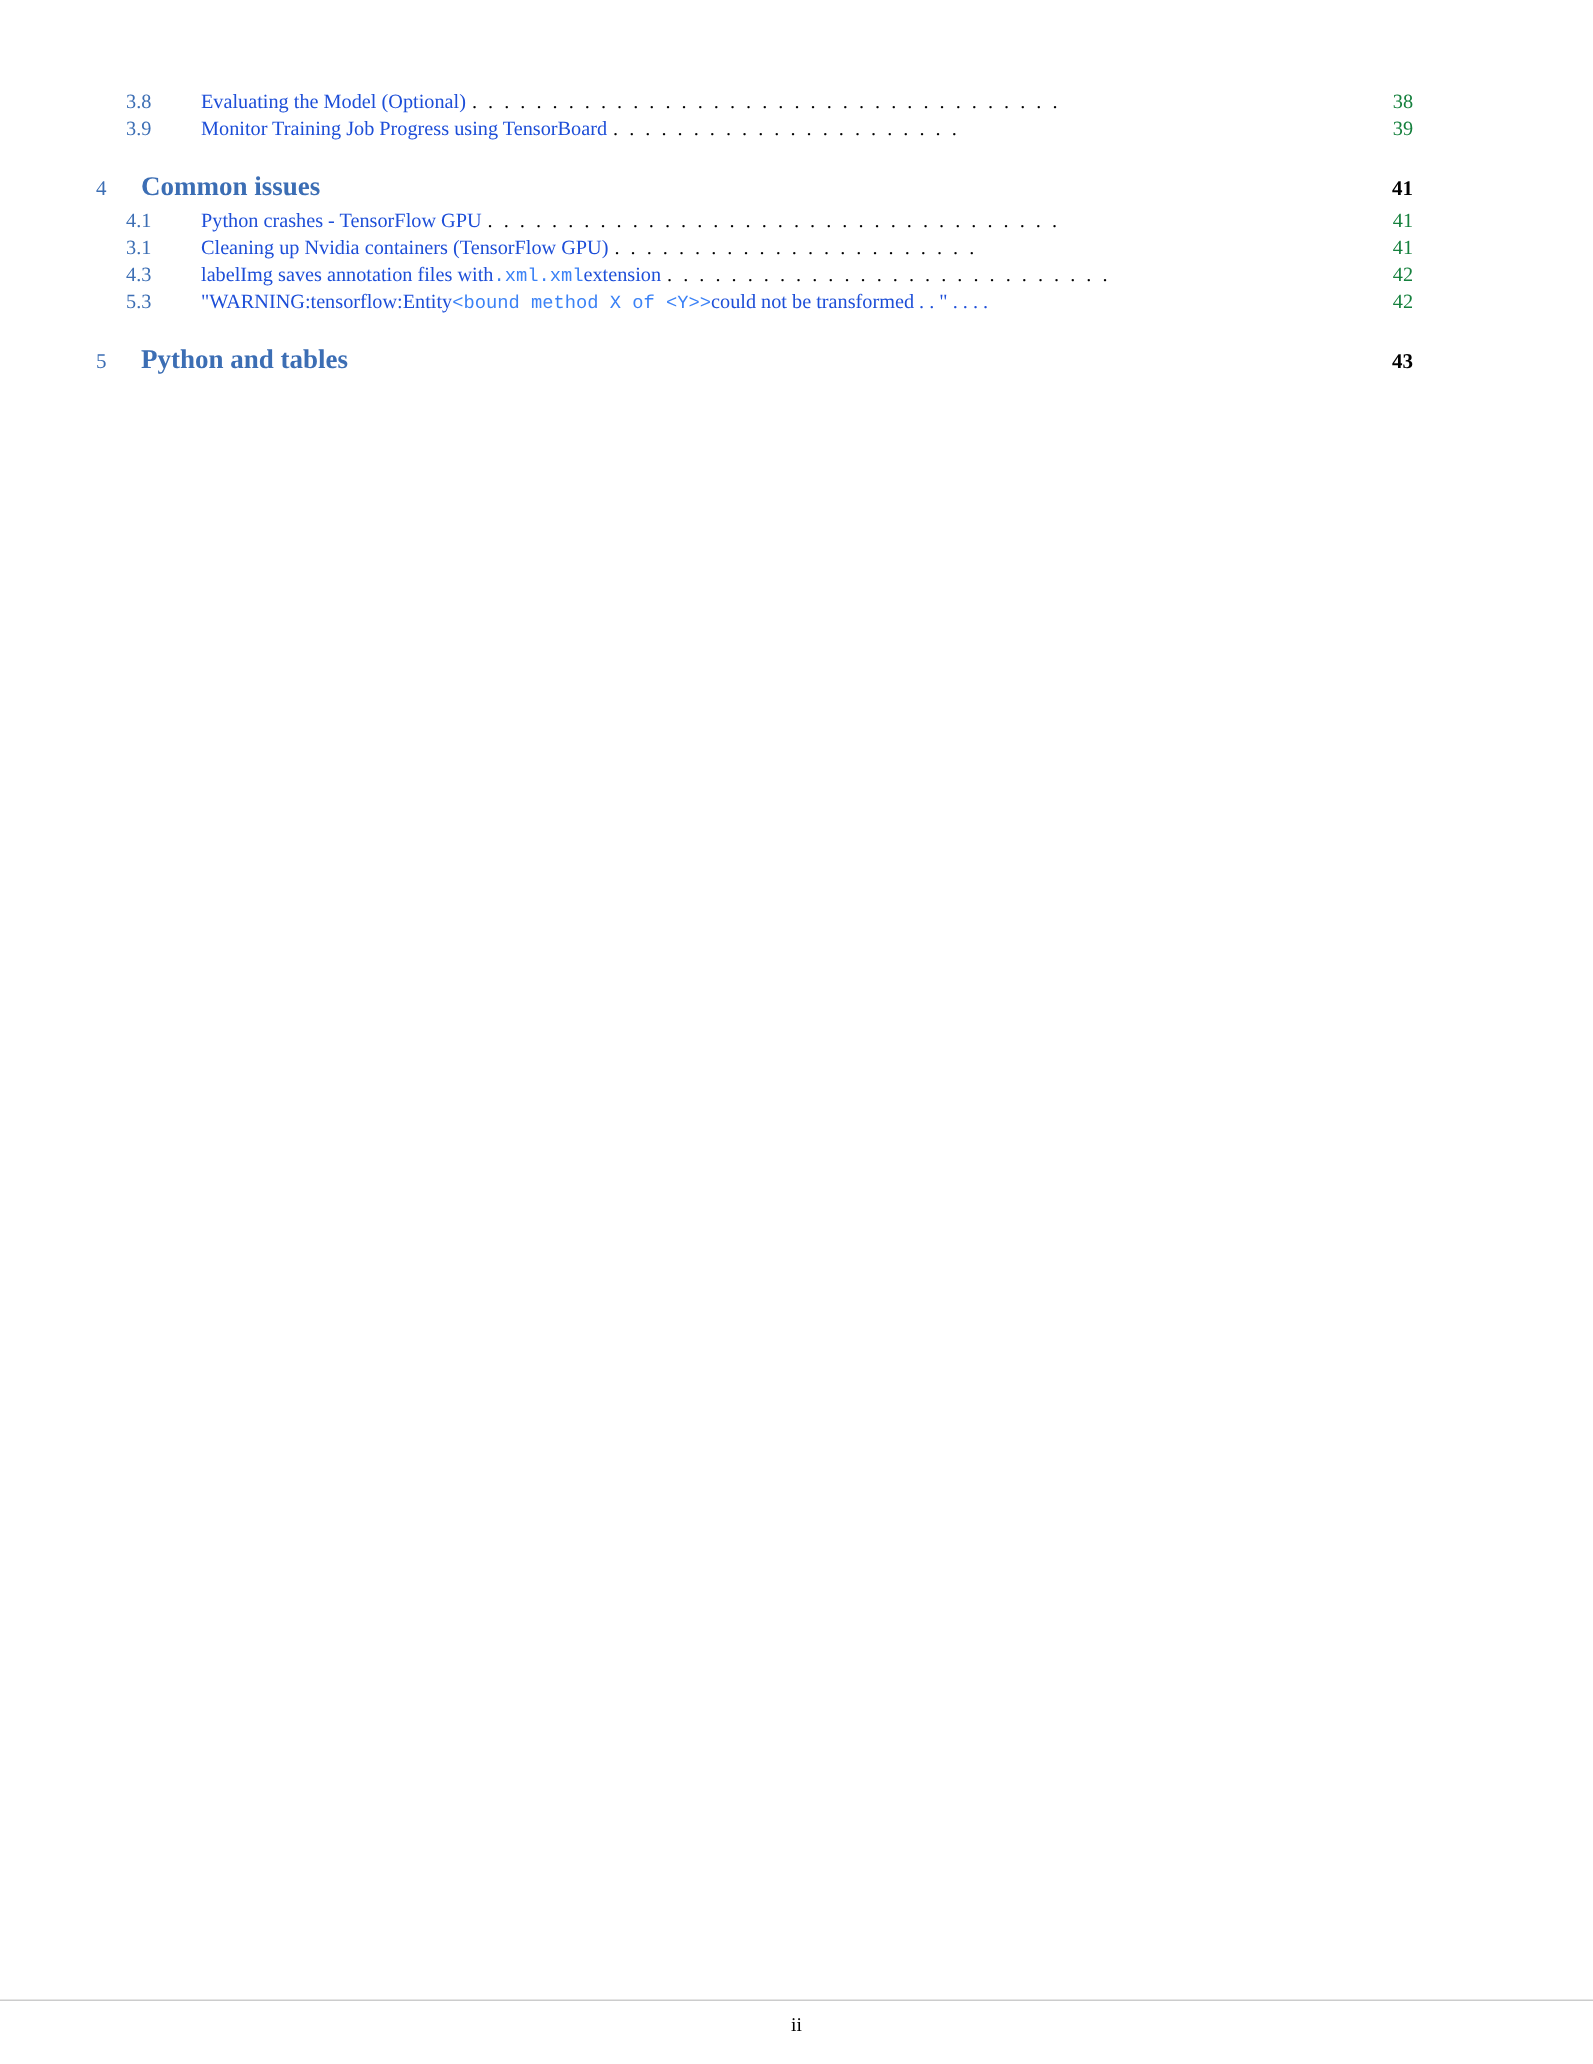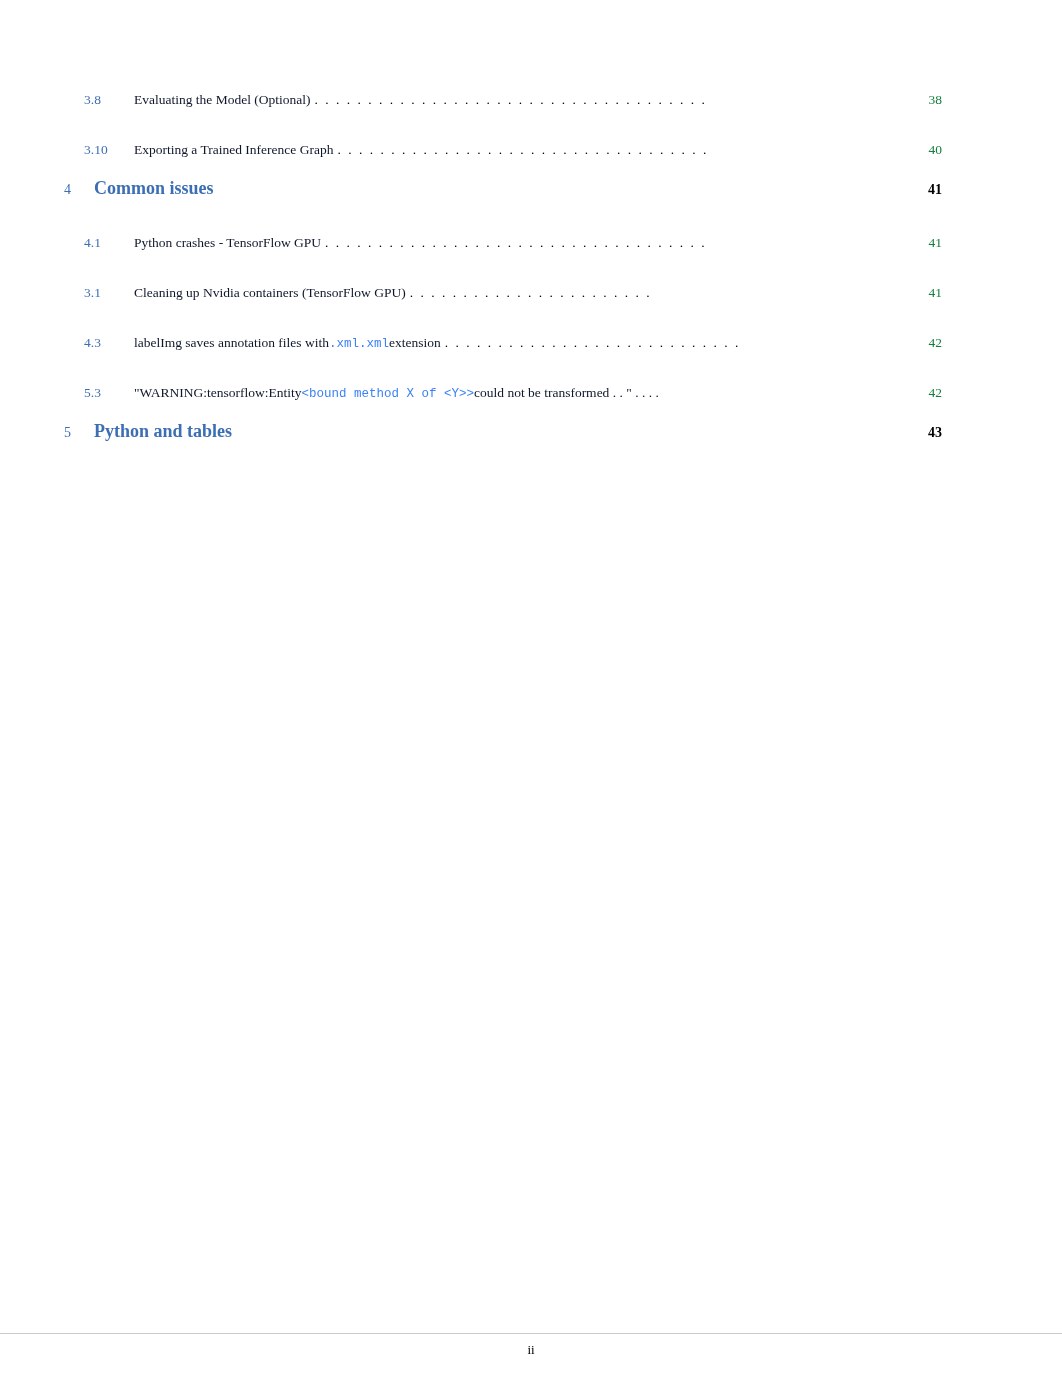--- a/index.html
+++ b/index.html
@@ -55,24 +55,23 @@
     }
 
     .section-title {
       color: #3c6eb4;
       font-size: 18px;
       font-weight: bold;
       flex-shrink: 0;
     }
 
     .subsection-title {
-      color: #0f172a;
-      font-size: 13.5px;
-      flex-shrink: 0;
-      margin-top: 32px;
+      color: #1d4ed8;
+      font-size: 13.5px;
+      flex-shrink: 0;
     }
 
     .subsection-title-mono {
       font-family: "Courier New", Courier, monospace;
       color: #3b82f6;
       font-size: 12.5px;
     }
 
     .dots {
       flex: 1;
@@ -130,27 +129,27 @@
 
 <div class="page-container">
 
   <div class="toc-row">
     <span class="subsection-number">3.8</span>
     <span class="subsection-title">Evaluating the Model (Optional)</span>
     <span class="dots dot-leader">. . . . . . . . . . . . . . . . . . . . . . . . . . . . . . . . . . . . .</span>
     <span class="page-num">38</span>
   </div>
 
-
-  <div class="toc-row">
-    <span class="subsection-number">3.10</span>
-    <span class="subsection-title">Exporting a Trained Inference Graph</span>
-    <span class="dots dot-leader">. . . . . . . . . . . . . . . . . . . . . . . . . . . . . . . . . . .</span>
-    <span class="page-num">40</span>
-  </div>
+  <div class="toc-row">
+    <span class="subsection-number">3.9</span>
+    <span class="subsection-title">Monitor Training Job Progress using TensorBoard</span>
+    <span class="dots dot-leader">. . . . . . . . . . . . . . . . . . . . . .</span>
+    <span class="page-num">39</span>
+  </div>
+
 
   <div class="separator"></div>
 
   <div class="toc-section-row">
     <span class="section-number">4</span>
     <span class="section-title">Common issues</span>
     <span class="dots" style="flex:1; margin: 0 4px;"></span>
     <span class="section-page-num">41</span>
   </div>
 

